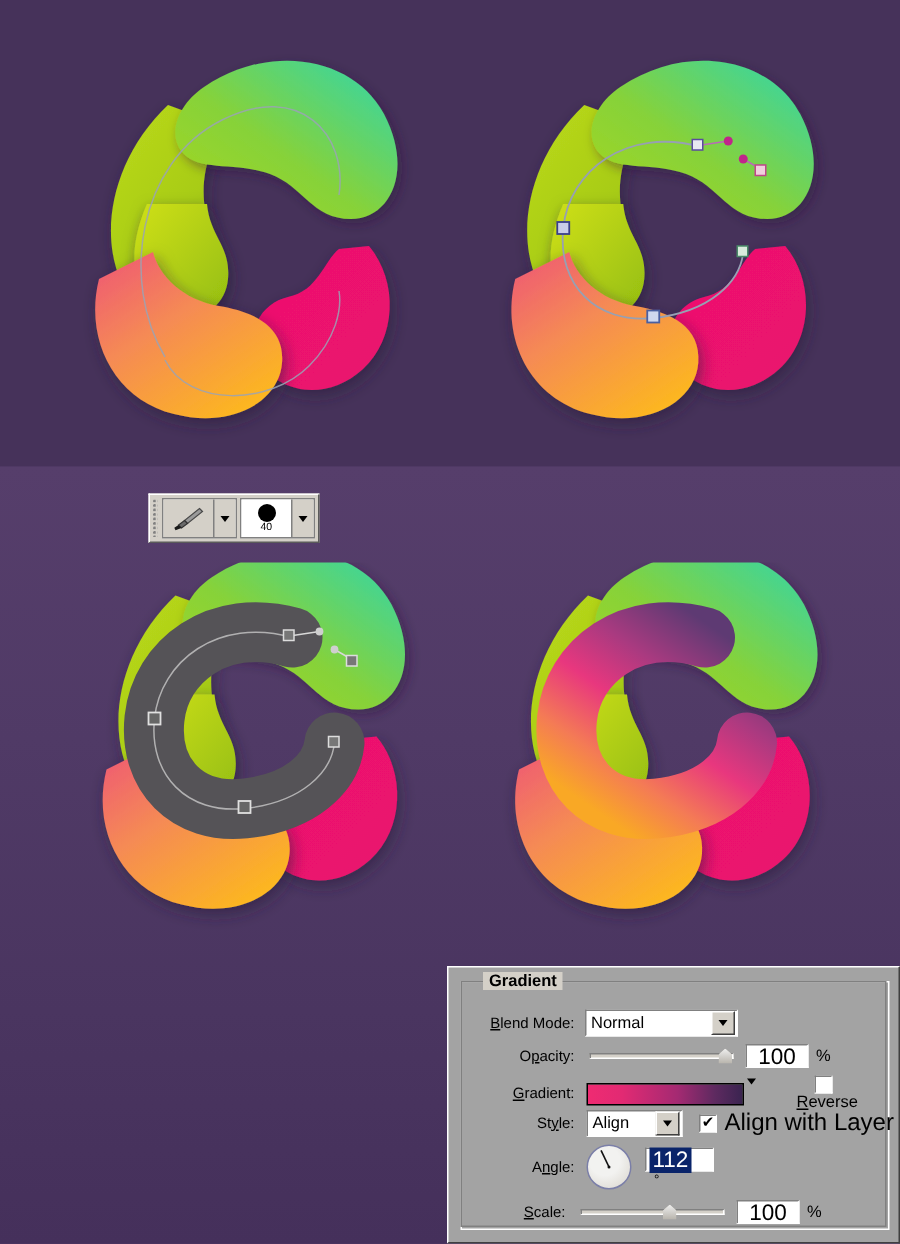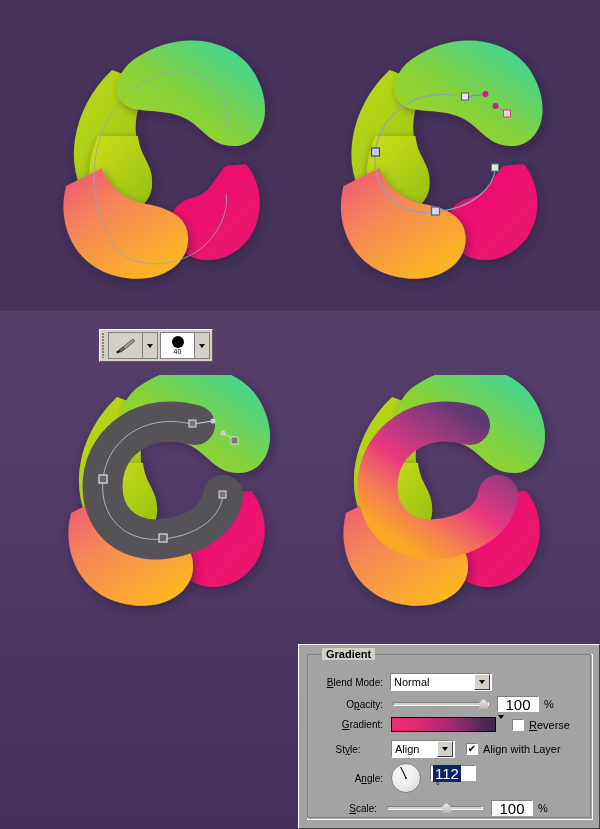--- a/index.html
+++ b/index.html
@@ -285,39 +285,39 @@
         </div>
       <span style="margin-left:5px;font-size:11px;">%</span>
     </div>
 
     <div class="row" style="left:14px;top:72px;width:285px;align-items:center;">
       <span class="lbl" style="width:70px;"><span class="ul">G</span>radient:</span>
       <div style="display:flex;align-items:center;margin-left:8px;">
         <div class="grad-swatch" style="background:linear-gradient(90deg,#ef2b72 0%,#e22a73 22%,#a42a72 58%,#5e2a60 82%,#3a2450 100%);"></div>
         <span class="btn" style="margin-left:2px;"><span class="caret"></span></span>
       </div>
-      <div style="display:flex;align-items:center;margin-left:8px;">
+      <div style="display:flex;align-items:center;margin-left:22px;flex-direction:column;">
         <span class="chk"></span>
         <span style="margin-left:5px;font-size:11px;"><span class="ul">R</span>everse</span>
       </div>
     </div>
 
     <div class="row" style="left:14px;top:95px;width:285px;">
-      <span class="lbl" style="width:70px;text-align:center;">St<span class="ul">y</span>le:</span>
+      <span class="lbl" style="width:70px;">St<span class="ul">y</span>le:</span>
       <div class="combo" style="width:64px;margin-left:8px;">
         <span class="txt">Align</span>
         <span class="btn">
             <span class="caret"></span>
           </span>
       </div>
       <div style="display:flex;align-items:center;margin-left:11px;">
         <span class="chk">
             <span>✔</span>
           </span>
-        <span style="margin-left:5px;font-size:11px;">Align with Layer</span>
+        <span style="margin-left:5px;font-size:16px;">Align with Layer</span>
       </div>
     </div>
 
     <div class="row" style="left:14px;top:118px;width:285px;">
       <span class="lbl" style="width:70px;">A<span class="ul">n</span>gle:</span>
       <div class="dial" style="margin-left:8px;">
         <svg width="28" height="28" viewBox="0 0 28 28" style="position:absolute;left:0;top:0;">
           <line x1="14" y1="14" x2="8.7" y2="2.9" stroke="#111" stroke-width="1.1"></line>
           <circle cx="14" cy="14" r="1" fill="#111"></circle>
         </svg>

